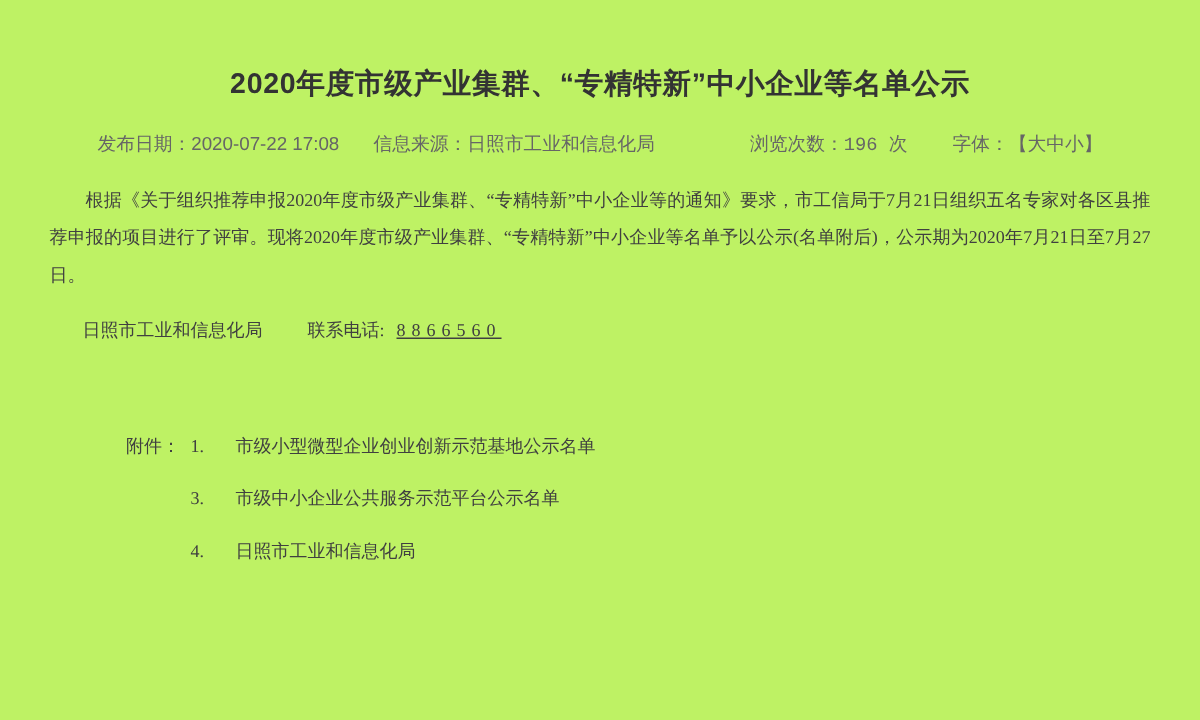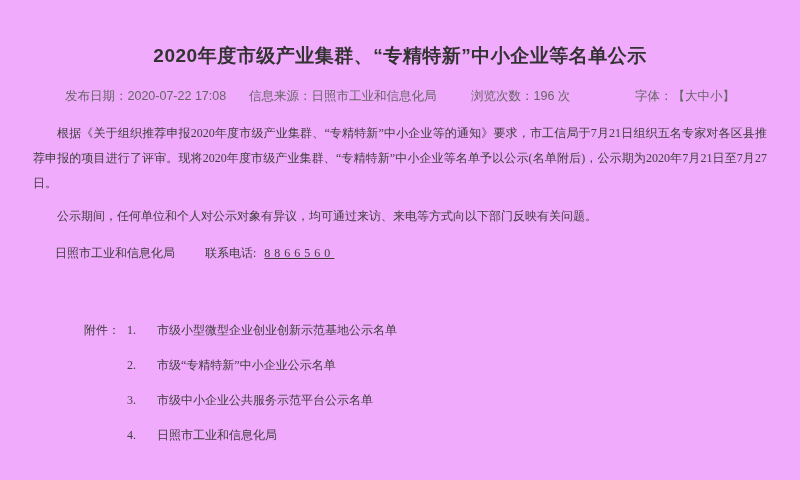--- a/index.html
+++ b/index.html
@@ -4,21 +4,21 @@
 <style>
   html, body {
     margin: 0; padding: 0;
     width: 800px; height: 480px;
     background: #ffffff;
     overflow: hidden;
   }
   .page {
     position: relative;
     width: 800px; height: 480px;
-    background: #f0abfc;
+    background: #bef264;
   }
   .title {
     position: absolute;
     top: 30px; left: 0; right: 0;
     text-align: center;
     font-family: "Liberation Sans", "DejaVu Sans", sans-serif;
     font-size: 19px;
     font-weight: bold;
     color: #333333;
     letter-spacing: 0.5px;
@@ -28,21 +28,21 @@
     top: 88px; left: 0; right: 0;
     height: 18px;
     font-family: "Liberation Sans", "DejaVu Sans", sans-serif;
     font-size: 12.5px;
     color: #666666;
     white-space: nowrap;
   }
   .meta-item { position: absolute; top: 0; }
   .meta-publish { left: 65px; text-align: center; }
   .meta-source  { left: 249px; }
-  .meta-views   { left: 471px; }
+  .meta-views   { left: 500px; font-family: Liberation Mono, monospace; }
   .meta-font    { left: 635px; }
   .font-link { cursor: pointer; }
   .content {
     position: absolute;
     top: 121px; left: 33px; right: 33px;
     font-family: "Liberation Serif", "DejaVu Serif", serif;
     font-size: 12px;
     line-height: 25px;
     color: #404040;
   }
@@ -87,32 +87,28 @@
     <span class="meta-item meta-publish"><span>发布日期：</span><span>2020-07-22 17:08</span></span>
     <span class="meta-item meta-source"><span>信息来源：</span><span>日照市工业和信息化局</span></span>
     <span class="meta-item meta-views"><span>浏览次数：</span><span>196 次</span></span>
     <span class="meta-item meta-font"><span>字体：</span><span>【</span><span class="font-link">大</span><span class="font-link">中</span><span class="font-link">小</span><span>】</span></span>
   </div>
 
   <div class="content">
 
     <p class="para para-1">根据《关于组织推荐申报2020年度市级产业集群、“专精特新”中小企业等的通知》要求，市工信局于7月21日组织五名专家对各区县推荐申报的项目进行了评审。现将2020年度市级产业集群、“专精特新”中小企业等名单予以公示(名单附后)，公示期为2020年7月21日至7月27日。</p>
 
-    <p class="para para-2">公示期间，任何单位和个人对公示对象有异议，均可通过来访、来电等方式向以下部门反映有关问题。</p>
 
     <div class="contact">
       <span class="contact-org">日照市工业和信息化局</span><span>联系电话:</span><span class="phone-number">8866560</span>
     </div>
 
     <div class="attachments">
       <div class="att-row">
         <span class="att-label">附件：</span><span class="att-num">1.</span><span class="att-text">市级小型微型企业创业创新示范基地公示名单</span>
-      </div>
-      <div class="att-row">
-        <span class="att-num">2.</span><span class="att-text">市级“专精特新”中小企业公示名单</span>
       </div>
       <div class="att-row">
         <span class="att-num">3.</span><span class="att-text">市级中小企业公共服务示范平台公示名单</span>
       </div>
       <div class="att-row">
         <span class="att-num">4.</span><span class="att-text">日照市工业和信息化局</span>
       </div>
     </div>
 
   </div>

